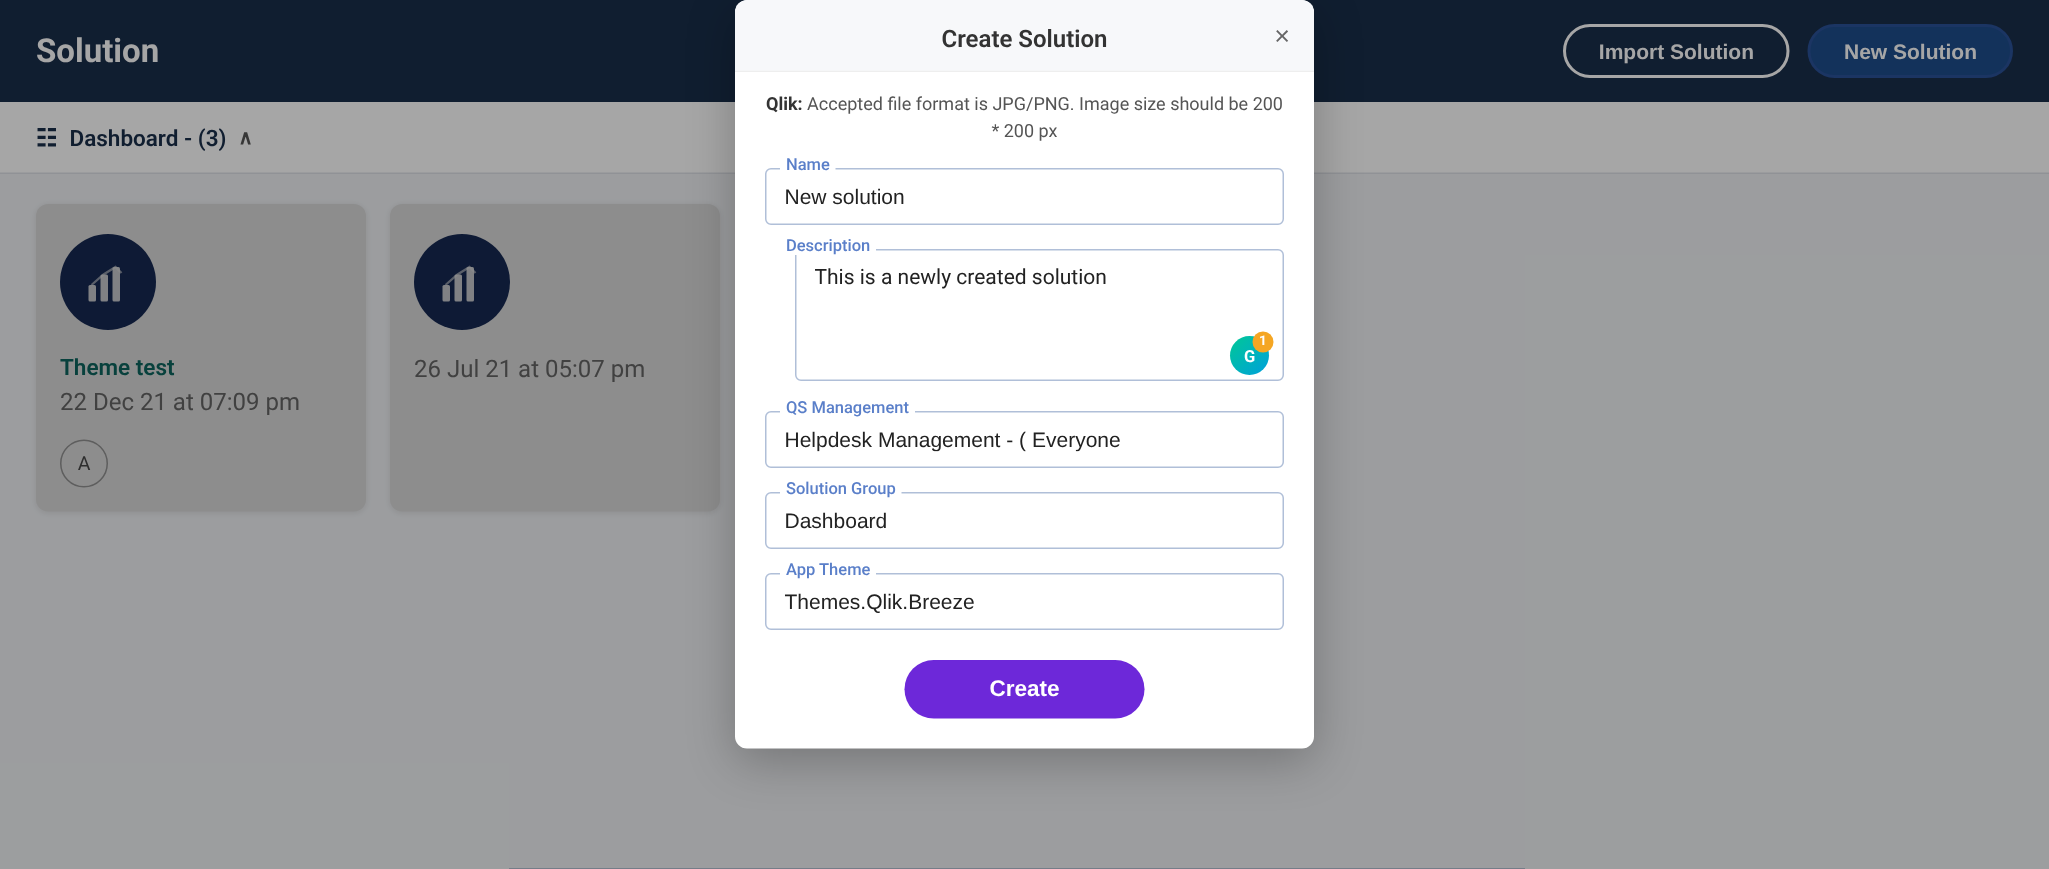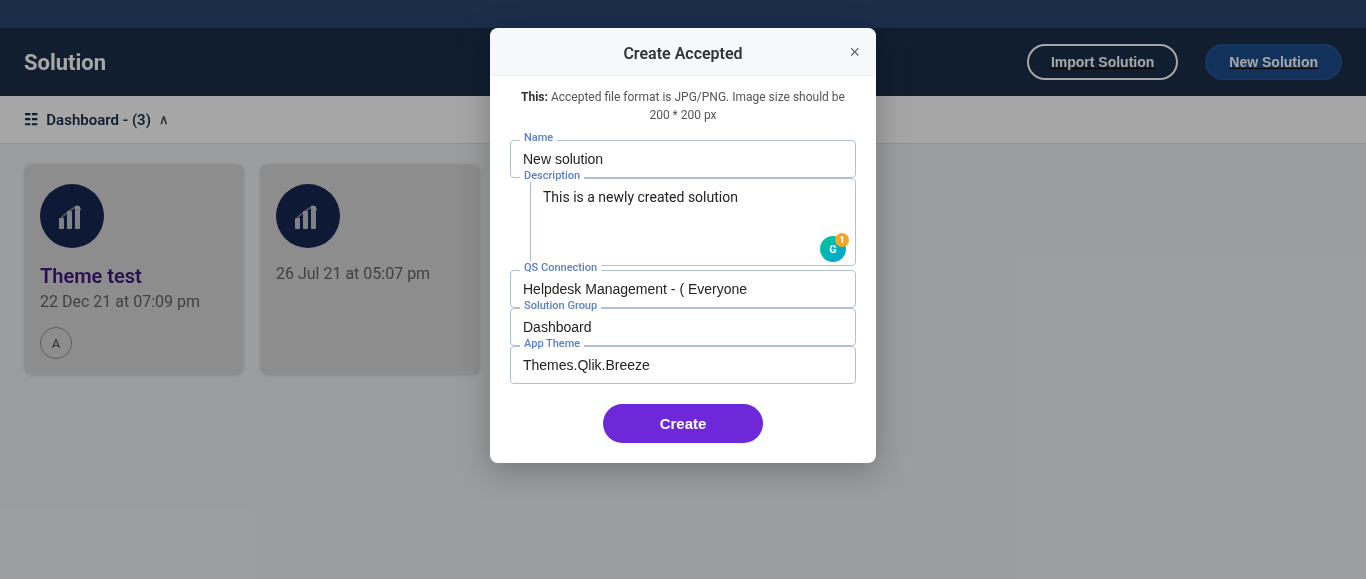--- a/index.html
+++ b/index.html
@@ -23,31 +23,29 @@
     
     .header {
       background: #1a2e4a;
       height: 68px;
       display: flex;
       align-items: center;
       justify-content: space-between;
       padding: 0 24px;
       position: relative;
       z-index: 1;
-      margin-top: 28px;
     }
     .header-title {
       color: #ffffff;
       font-size: 22px;
       font-weight: 700;
     }
     .header-actions {
       display: flex;
-      gap: 27px;
-      text-decoration: underline;
+      gap: 12px;
     }
     .btn-import {
       background: #1a2e4a;
       border: 2px solid #ffffff;
       color: #ffffff;
       border-radius: 24px;
       padding: 8px 22px;
       font-size: 14px;
       font-weight: 600;
       cursor: pointer;
@@ -109,23 +107,23 @@
       width: 64px;
       height: 64px;
       border-radius: 50%;
       background: #1a3060;
       display: flex;
       align-items: center;
       justify-content: center;
       margin-bottom: 16px;
     }
     .card-title {
-      font-size: 20px;
-      font-weight: 600;
-      color: #4c1d95;
+      font-size: 15px;
+      font-weight: 600;
+      color: #0f766e;
       margin-bottom: 4px;
     }
     .card-date {
       font-size: 16px;
       color: #777;
       margin-bottom: 16px;
     }
     .card-avatar {
       width: 32px;
       height: 32px;
@@ -204,20 +202,21 @@
       line-height: 1.5;
     }
     .note-text strong {
       font-weight: 700;
       color: #333;
     }
 
     
     .field-wrap {
       position: relative;
+      margin-bottom: 16px;
     }
     .field-label {
       position: absolute;
       top: -9px;
       left: 10px;
       background: #fff;
       padding: 0 4px;
       font-size: 11px;
       color: #5a7fc9;
       font-weight: 500;
@@ -341,47 +340,47 @@
         </svg>
       </div>
       <div class="card-date">26 Jul 21 at 05:07 pm</div>
     </div>
   </div>
 
   <div class="overlay">
     <div class="modal">
 
       <div class="modal-header">
-        <span class="modal-title">Create Accepted</span>
+        <span class="modal-title">Create Solution</span>
         <button class="modal-close">×</button>
       </div>
 
       <div class="modal-body">
 
         <div class="note-text">
-          <strong>This:</strong>
+          <strong>Qlik:</strong>
           <span>Accepted file format is JPG/PNG. Image size should be 200 * 200 px</span>
         </div>
 
         <div class="field-wrap">
           <span class="field-label">Name</span>
           <input class="field-input" type="text" value="New solution" style="">
         </div>
 
         <div class="field-wrap description-wrap">
           <span class="field-label">Description</span>
           <textarea class="field-input" style="">This is a newly created solution</textarea>
           <div class="grammarly-badge">
             <span>G</span>
             <span class="badge-num">1</span>
           </div>
         </div>
 
         <div class="field-wrap">
-          <span class="field-label">QS Connection</span>
+          <span class="field-label">QS Management</span>
           <input class="field-input" type="text" value="Helpdesk Management - ( Everyone" style="">
         </div>
 
         <div class="field-wrap">
           <span class="field-label">Solution Group</span>
           <input class="field-input" type="text" value="Dashboard" style="">
         </div>
 
         <div class="field-wrap">
           <span class="field-label">App Theme</span>

